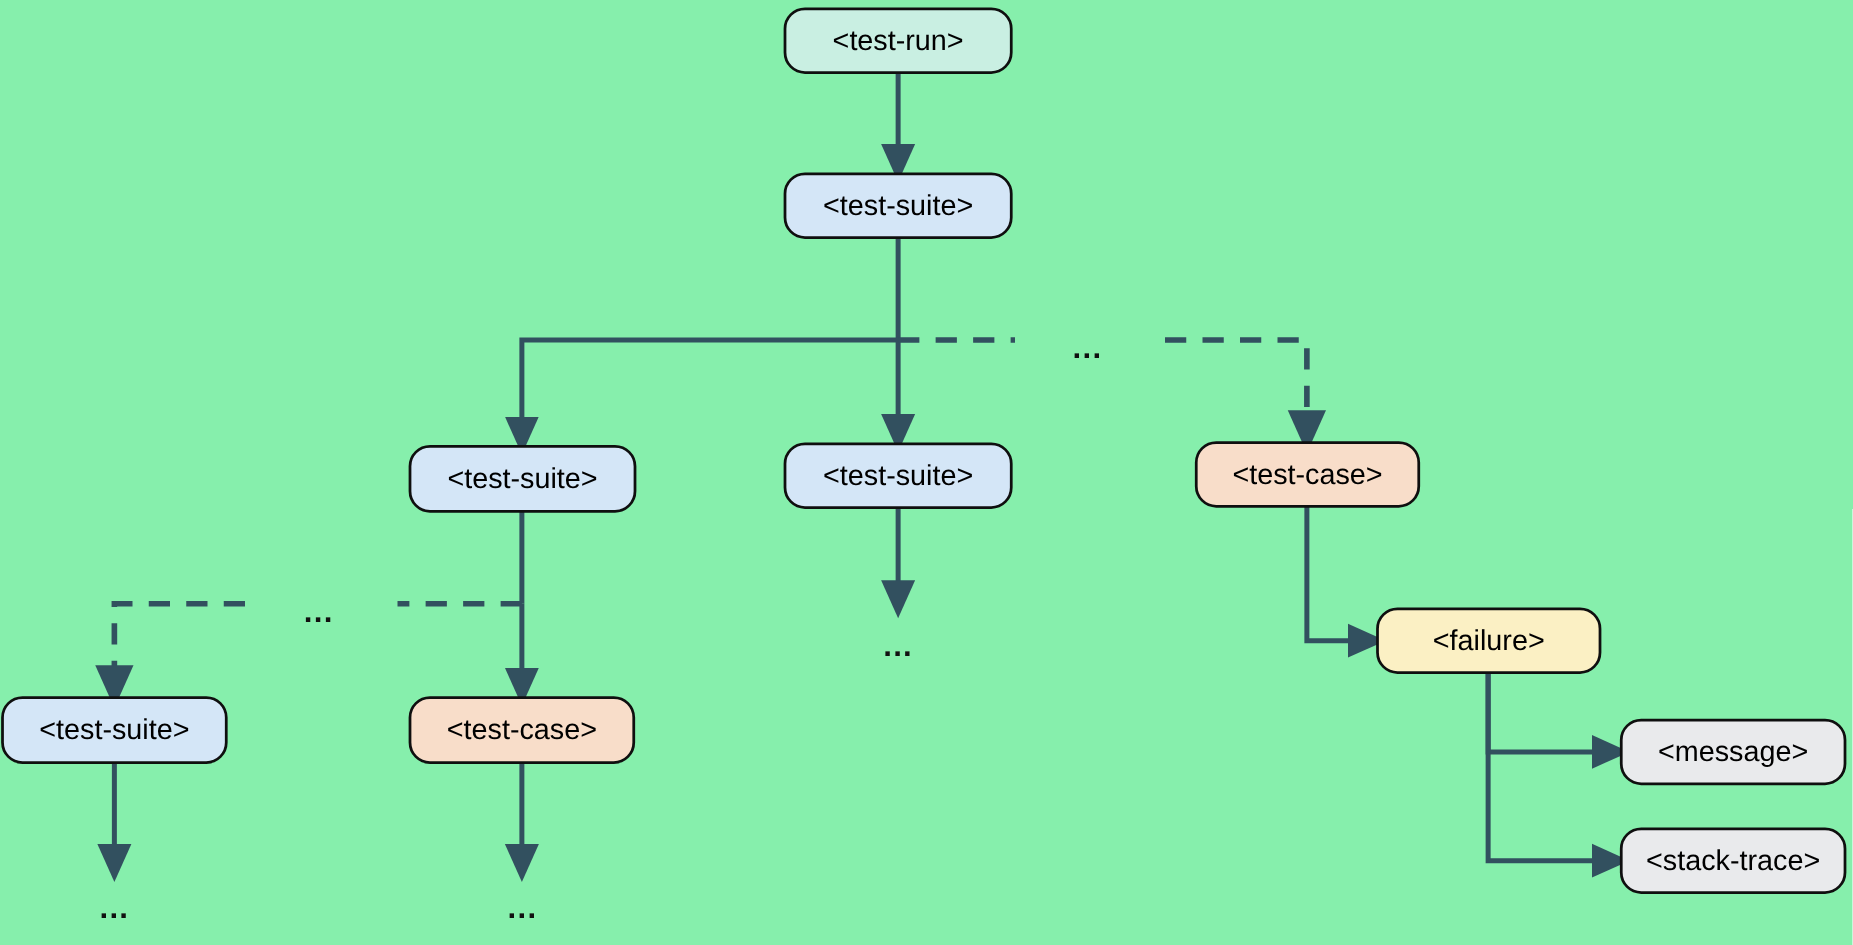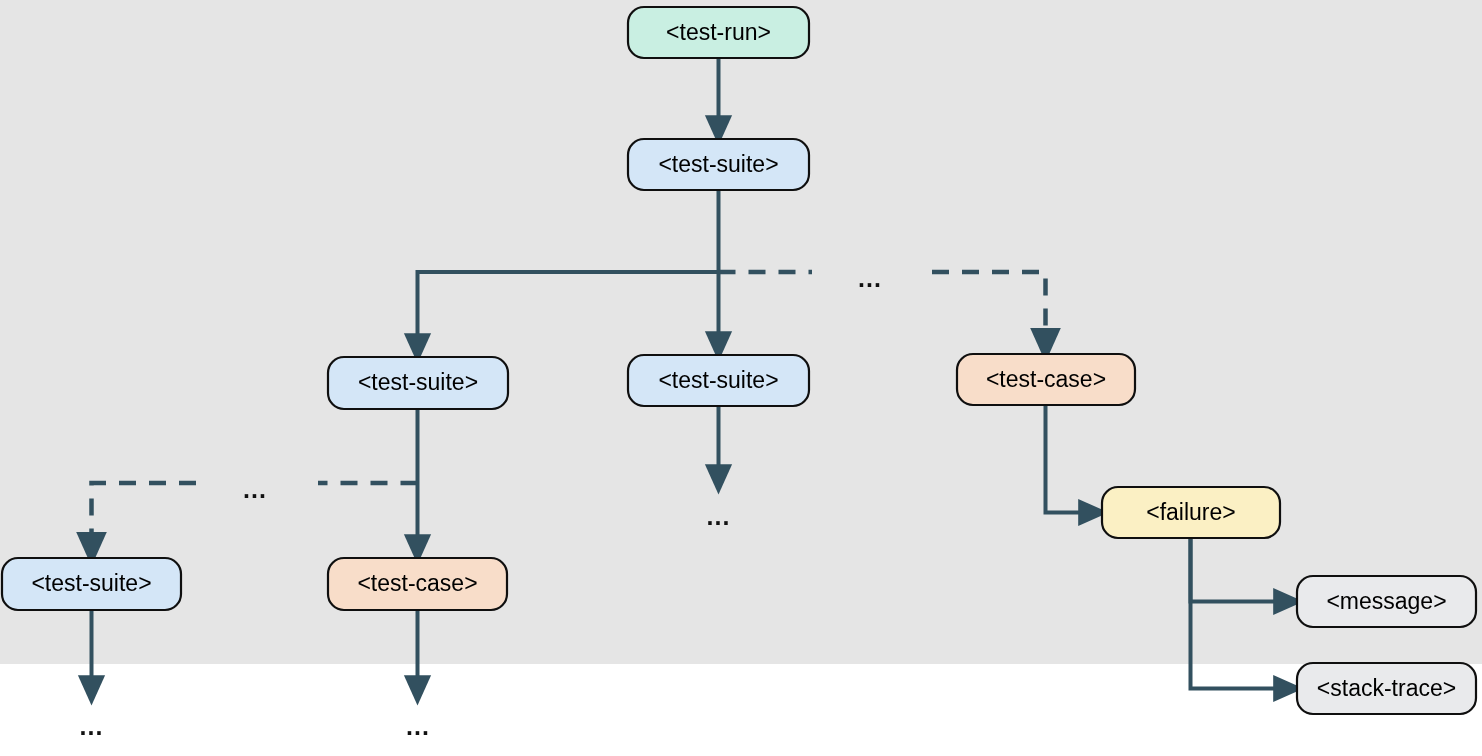--- a/index.html
+++ b/index.html
@@ -9,22 +9,22 @@
   }
   body {
     width: 1482px;
     height: 756px;
     overflow: hidden;
     font-family: "Liberation Sans", sans-serif;
   }
   #diagram-root {
     position: relative;
     width: 1482px;
-    height: 664px;
-    background: #e5e5e5;
+    height: 756px;
+    background: #86efac;
   }
   svg#graph {
     display: block;
     width: 1482px;
     height: 756px;
   }
   .node-shape {
     stroke: #0f0f0f;
     stroke-width: 2.2;
   }

